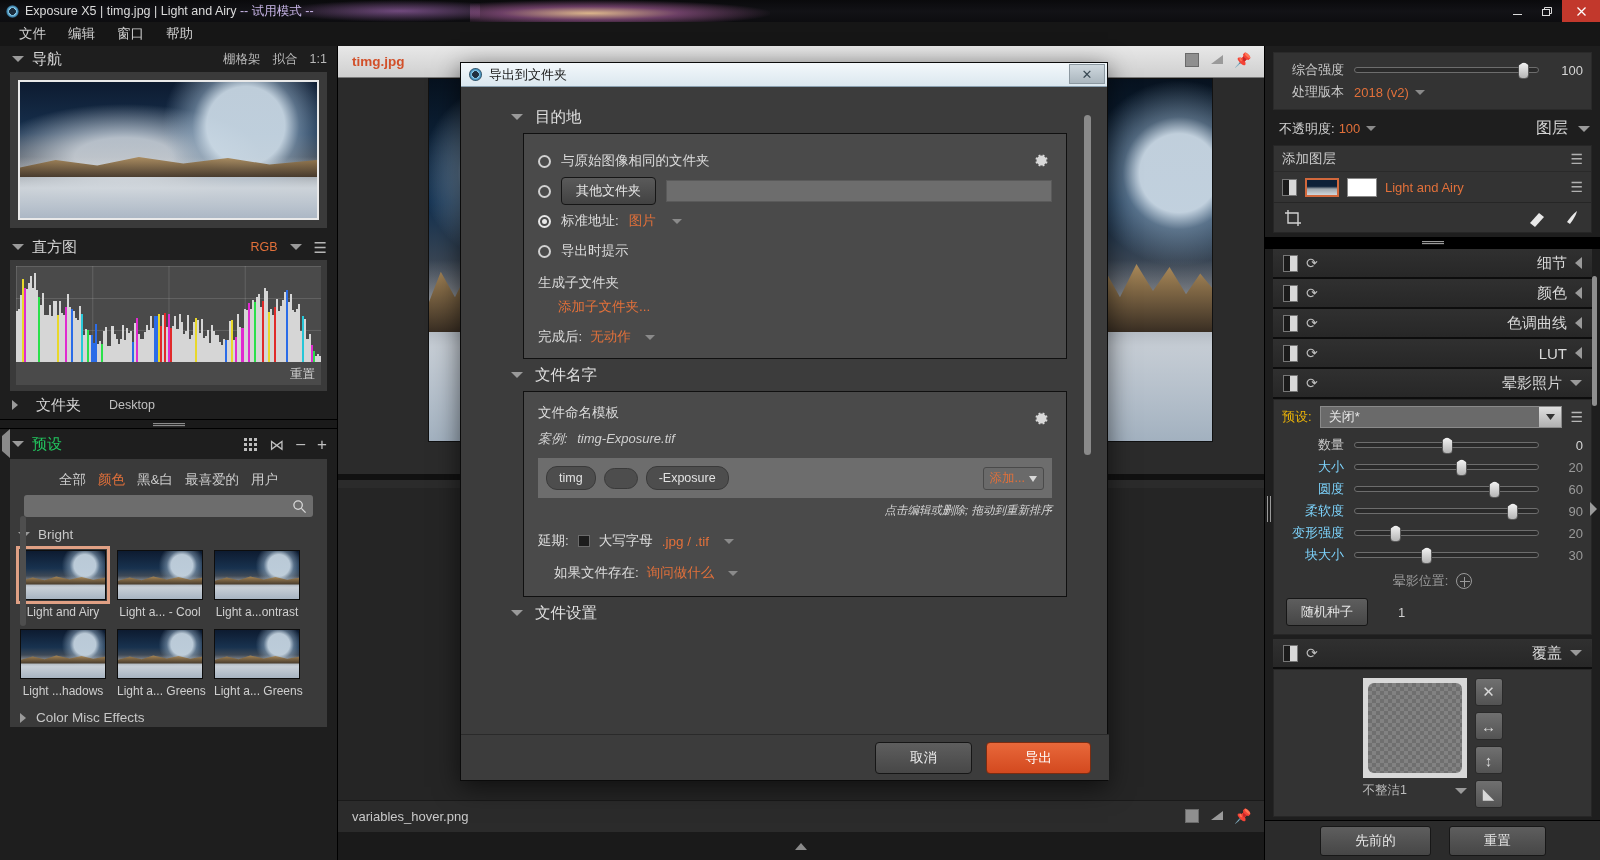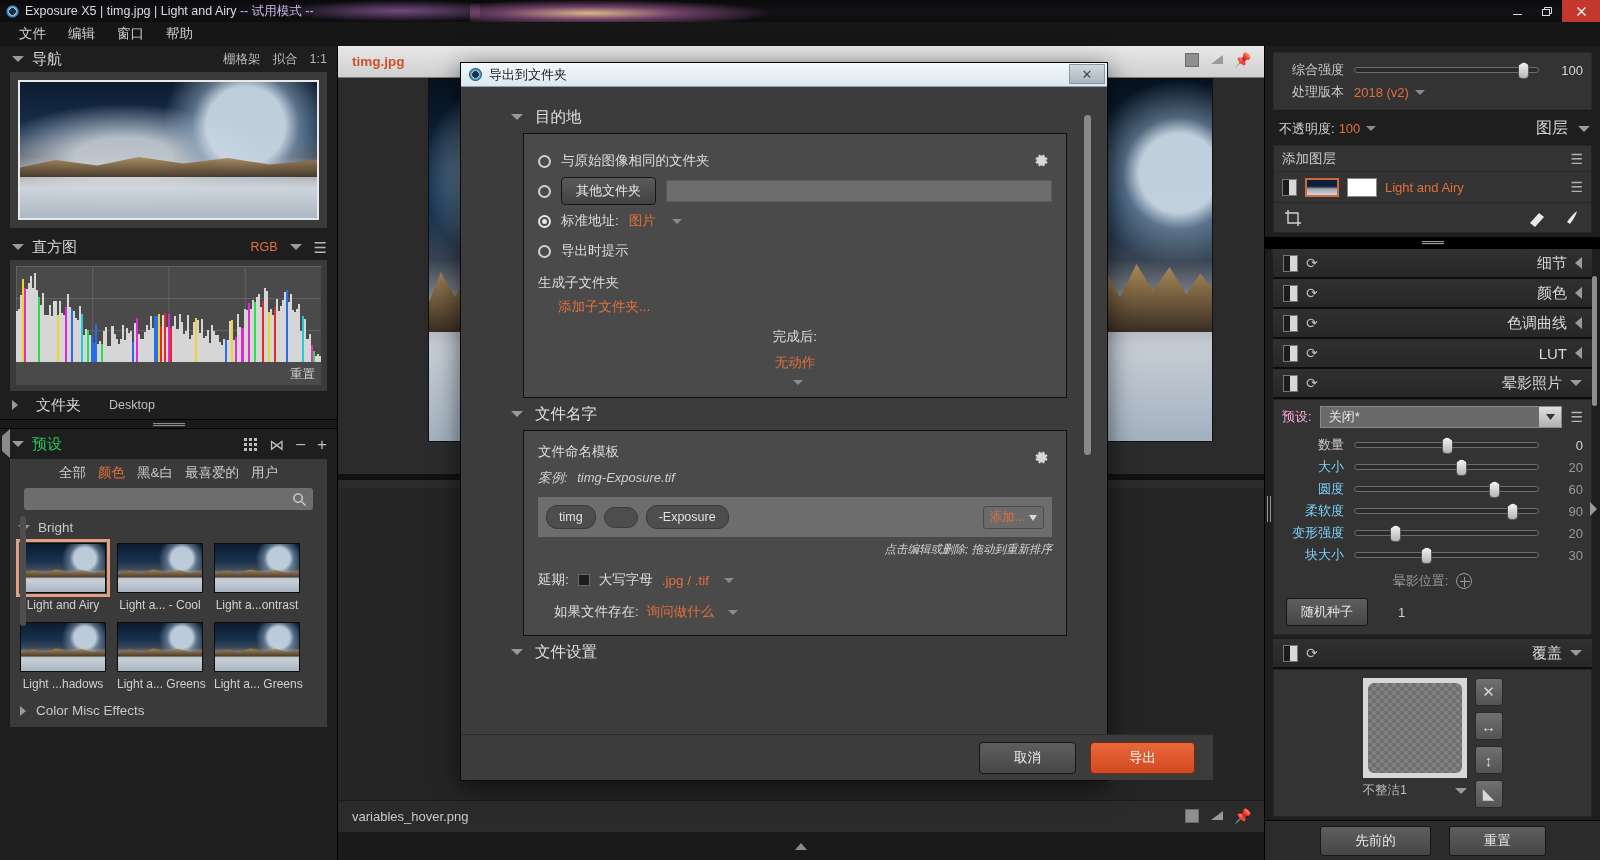--- a/index.html
+++ b/index.html
@@ -105,21 +105,21 @@
     background: repeating-linear-gradient(180deg,#8a8a8a 0 1px, #2a2a2a 1px 2px); }
 
   .presets-head { display:flex; align-items:center; height:30px; padding:0 10px 0 32px; position:relative; }
   .presets-head .caret { position:absolute; left:12px; top:12px; }
   .presets-head .title { font-size:15px; color:#22c55e; }
   .presets-head .tools { margin-left:auto; display:flex; align-items:center; gap:12px; }
   .grid-icon { display:grid; grid-template-columns: repeat(3,3px); grid-template-rows: repeat(3,3px); gap:2px; }
   .grid-icon i { background:#bdbdbd; display:block; width:3px; height:3px; }
 
   .presets-body { margin: 0 10px; background: #3a3a3a; height: 268px; position: relative; overflow:hidden; }
-  .preset-tabs { display:flex; justify-content:center; gap:12px; padding:5px 0 6px; font-size:13.5px; color:#cccccc; }
+  .preset-tabs { display:flex; justify-content:center; gap:12px; padding:12px 0 6px; font-size:13.5px; color:#cccccc; }
   .preset-tabs .on { color:#e2703a; }
   .preset-search {
     margin: 0 14px 8px; height: 22px; background: #6d6d6d; border-radius:3px;
     display:flex; align-items:center; justify-content:flex-end; padding-right:6px; position:relative;
   }
   .preset-search input {
     position:absolute; left:6px; top:0; width: 200px; height:22px; background:transparent; border:0; outline:0;
     color:#e8e8e8; font-size:12px; font-family: inherit;
   }
   .group-row { display:flex; align-items:center; gap:8px; padding: 2px 0 4px 8px; color:#c7c7c7; font-size:13.5px; }
@@ -236,21 +236,21 @@
   .sect-row {
     display:flex; align-items:center; height:30px; margin:0 8px; padding:0 10px 0 4px;
     border-bottom: 2px solid #0d0d0d; background: linear-gradient(180deg,#303030,#272727);
   }
   .sect-row .title { margin-left:auto; font-size:15px; color:#d8d8d8; padding-right:8px; }
   .refresh-ic { color:#bdbdbd; font-size:14px; margin-left:8px; }
   .tri-left-sm { width:0;height:0;border-top:6px solid transparent;border-bottom:6px solid transparent;border-right:7px solid #9a9a9a; }
 
   .vig-box { margin:0 8px; background:#333; border:1px solid #262626; padding:6px 8px 8px; }
   .preset-row { display:flex; align-items:center; gap:8px; padding-bottom:6px; }
-  .preset-row .lbl { font-size:13px; color:#f9a8d4; }
+  .preset-row .lbl { font-size:13px; color:#eab308; }
   .preset-select {
     flex:1 1 auto; height:22px; background:#6a6a6a; border:1px solid #8a8a8a; display:flex; align-items:center;
     padding-left:8px; color:#e8e8e8; font-size:13px; position:relative;
   }
   .preset-select .arrow { position:absolute; right:0; top:0; width:22px; height:20px; background: linear-gradient(180deg,#e0e0e0,#b0b0b0); display:flex;align-items:center;justify-content:center; }
   .vig-pos { display:flex; align-items:center; justify-content:center; gap:8px; padding-top:6px; color:#9a9a9a; font-size:13px; }
   .circle-plus { width:16px;height:16px;border:1px solid #9a9a9a;border-radius:50%; position:relative; }
   .circle-plus:before,.circle-plus:after{content:"";position:absolute;background:#9a9a9a;}
   .circle-plus:before{left:3px;top:7px;width:10px;height:1px;}
   .circle-plus:after{top:3px;left:7px;height:10px;width:1px;}
@@ -323,39 +323,39 @@
   .gear {
     position:absolute; right:2px; top:6px; width:17px; height:17px; color:#d8d8d8;
   }
   .btn-dark {
     background: linear-gradient(180deg,#5a5a5a,#424242); border:1px solid #161616; border-radius:4px;
     color:#e6e6e6; font-size:13px; padding:4px 14px;
   }
   .text-field { flex:1 1 auto; height:22px; background:#6d6d6d; border:1px solid #5a5a5a; }
   .subfolder-title { font-size:13.5px; color:#dcdcdc; padding: 8px 0 4px; }
   .subfolder-link { color:#e2703a; font-size:13.5px; padding: 2px 0 8px 20px; }
-  .after-row { display:flex; align-items:center; gap:8px; padding-top:4px; font-size:13.5px; color:#dcdcdc;flex-direction:column; }
+  .after-row { display:flex; align-items:center; gap:8px; padding-top:4px; font-size:13.5px; color:#dcdcdc; }
 
   .fn-label { font-size:13.5px; color:#dcdcdc; }
   .fn-example { font-size:13px; color:#cfcfcf; font-style: italic; padding: 8px 0 10px; }
   .fn-example b { font-weight:normal; }
   .token-bar { background:#6d6d6d; height:40px; display:flex; align-items:center; gap:8px; padding: 0 8px; position:relative; }
   .token { background:#4d4d4d; border-radius:11px; color:#e2e2e2; font-size:12.5px; padding: 4px 12px; border:1px solid #3a3a3a; }
   .token.empty { width:34px; height:21px; padding:0; }
   .token-add { position:absolute; right:8px; top:9px; background:#6a6a6a; border:1px solid #4a4a4a; border-radius:3px;
     color:#e2703a; font-size:12.5px; padding:2px 6px; display:flex; align-items:center; gap:4px; }
   .hint { text-align:right; font-size:11.5px; color:#d6d6d6; font-style: italic; padding-top:5px; }
   .ext-row { display:flex; align-items:center; gap:9px; padding-top:14px; font-size:13.5px; color:#dcdcdc; }
   .chk-dark { width:12px;height:12px;background:#1c1c1c;border:1px solid #6a6a6a; }
   .exists-row { display:flex; align-items:center; gap:8px; padding: 14px 0 2px 16px; font-size:13.5px; color:#dcdcdc; }
 
   .fs-row { display:flex; align-items:center; gap:10px; height:30px; font-size:13.5px; color:#dcdcdc; position:relative; }
 
   .dlg-footer {
-    position:absolute; left:0; bottom:0; width:752px; height:46px; background:#3c3c3c;
+    position:absolute; left:0; bottom:0; width:648px; height:46px; background:#3c3c3c;
     display:flex; align-items:center; justify-content:flex-end; gap:14px; padding-right:18px;
     border-top:1px solid #2a2a2a;
   }
   .btn-cancel { background: linear-gradient(180deg,#5e5e5e,#474747); border:1px solid #161616; border-radius:4px;
     color:#ececec; font-size:13.5px; padding:6px 34px; }
   .btn-export { background: linear-gradient(180deg,#e8683a,#d3491f); border:1px solid #7a2c12; border-radius:4px;
     color:#ffffff; font-size:13.5px; padding:6px 38px; }
 </style>
 </head>
 <body>

